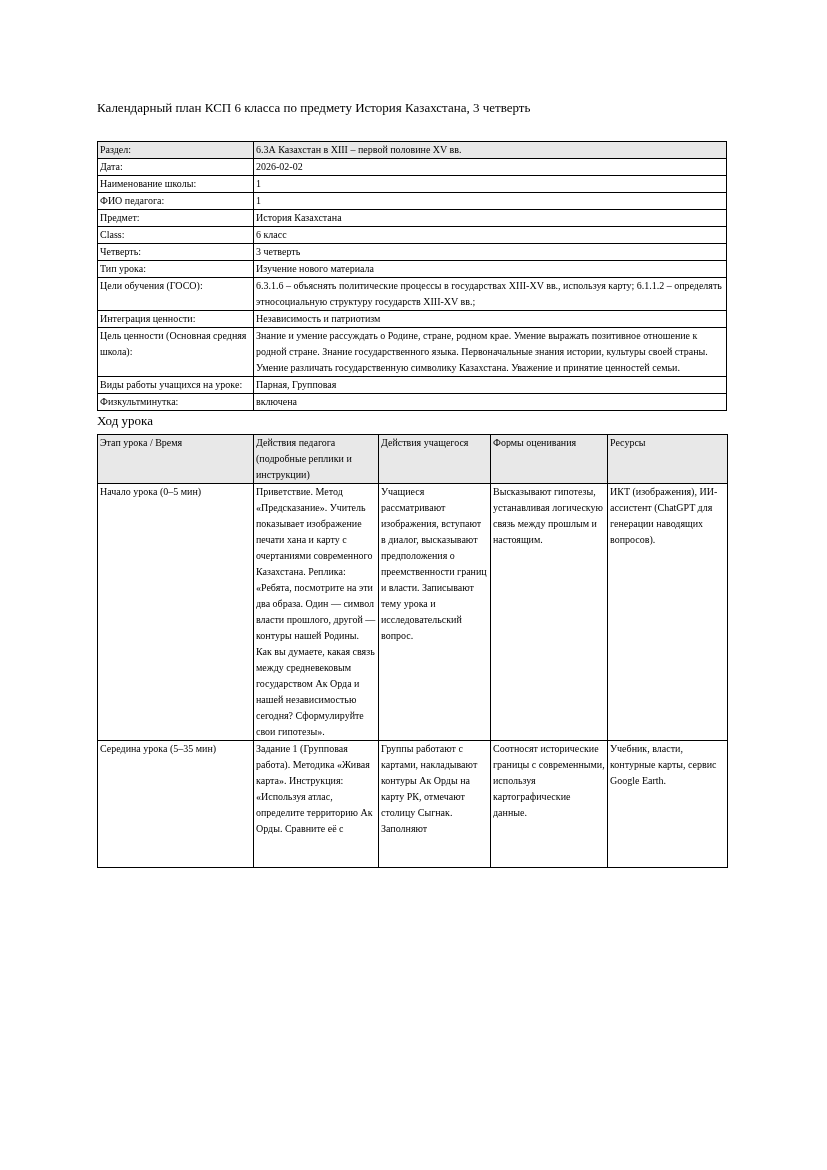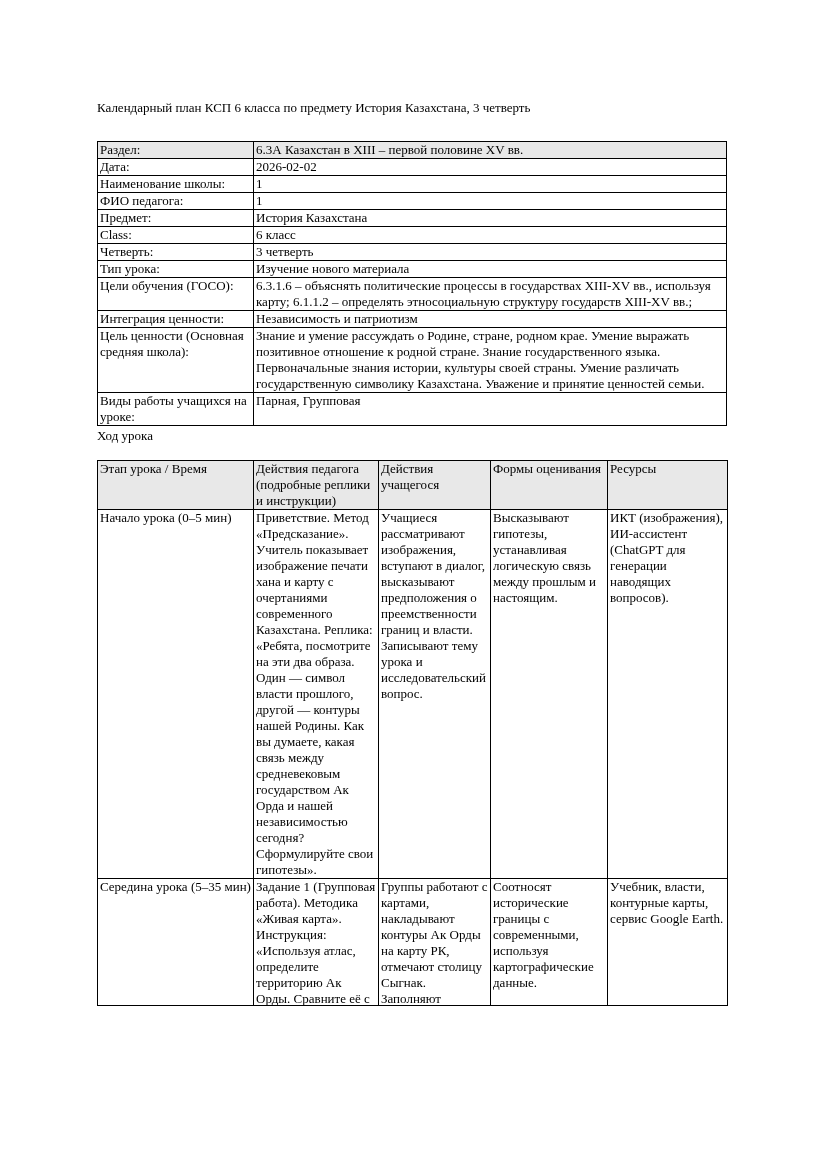--- a/index.html
+++ b/index.html
@@ -25,26 +25,26 @@
   .doc-title { margin: 0 0 25px 0; white-space: nowrap; }
   table {
     border-collapse: collapse;
     table-layout: fixed;
     width: 630px;
   }
   td {
     border: 1px solid var(--border);
     vertical-align: top;
     padding: 0 2px;
-    font-size: 13px;
+    font-size: 10px;
     line-height: 16px;
     overflow: hidden;
   }
   tr.hl td, tr.header-row td { background: var(--header-row-bg); }
-  .section-heading { margin: 2px 0 16px 0; }
+  .section-heading { margin: 2px 0 5px 0; }
   .cellbox { overflow: hidden; }
   tr.clip .cellbox { height: 126px; }
   .info-col-label { width: 156px; }
   .l-c1 { width: 156px; }
   .l-c2 { width: 125px; }
   .l-c3 { width: 112px; }
   .l-c4 { width: 117px; }
   .l-c5 { width: 120px; }
 </style>
 </head>
@@ -115,20 +115,24 @@
         <tr>
           <td>Цель ценности (Основная средняя школа):</td>
           <td>Знание и умение рассуждать о Родине, стране, родном крае. Умение выражать позитивное отношение к родной стране. Знание государственного языка. Первоначальные знания истории, культуры своей страны. Умение различать государственную символику Казахстана. Уважение и принятие ценностей семьи.</td>
         </tr>
 
         <tr>
           <td>Виды работы учащихся на уроке:</td>
           <td>Парная, Групповая</td>
         </tr>
 
+        <tr>
+          <td>Физкультминутка:</td>
+          <td>включена</td>
+        </tr>
 
     </tbody>
   </table>
 
   <p class="section-heading">Ход урока</p>
 
   <table>
     <colgroup>
       <col class="l-c1">
         <col class="l-c2">

